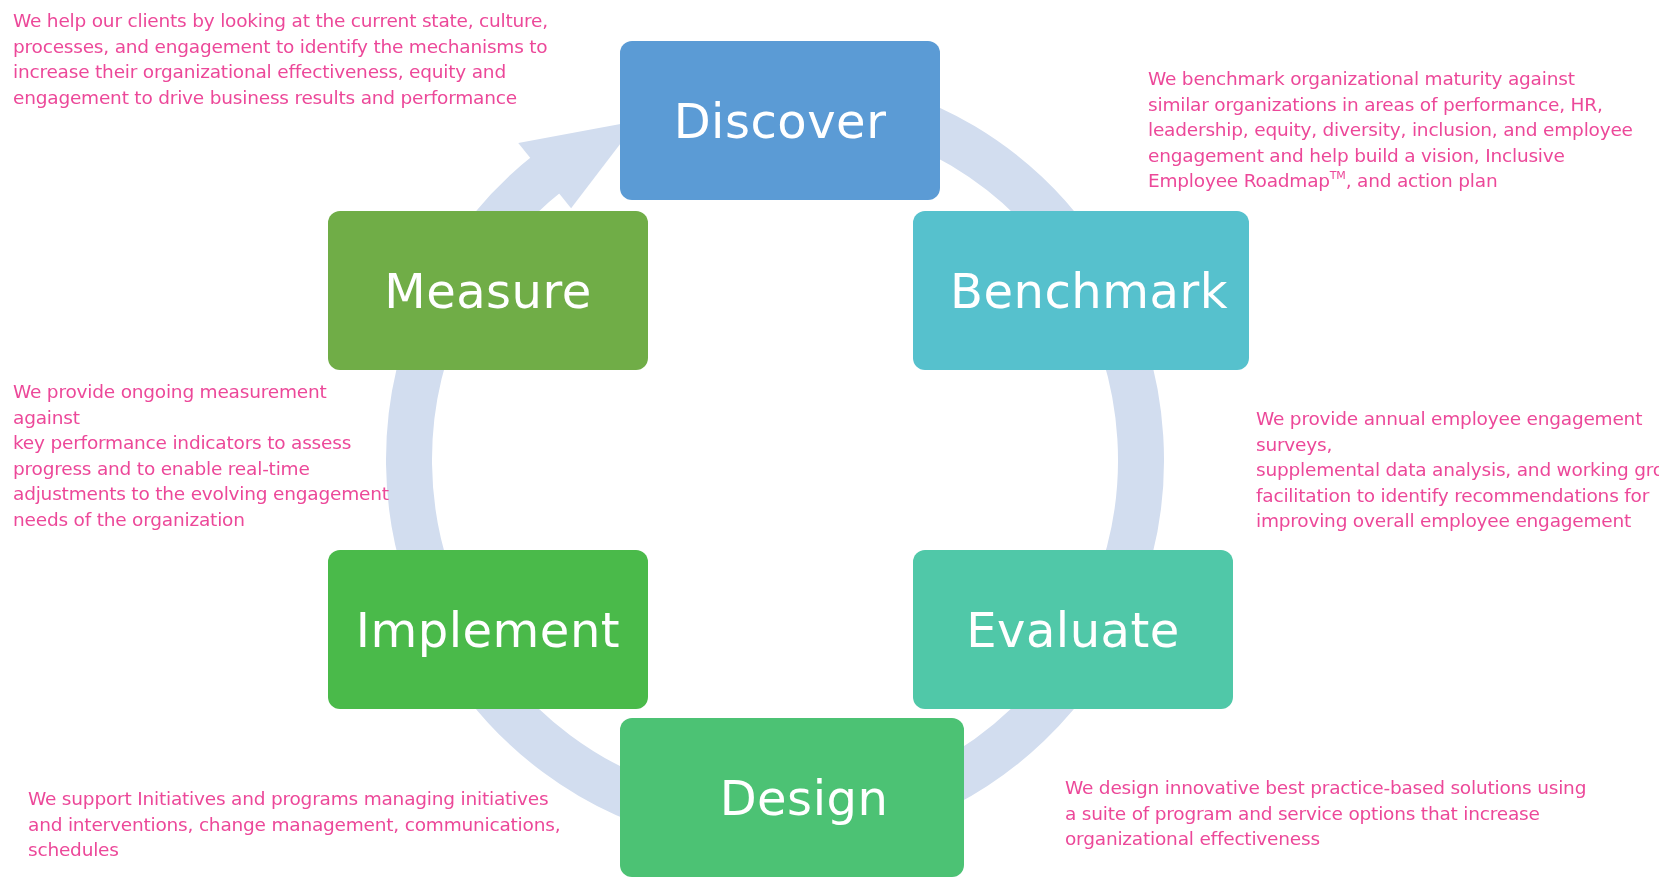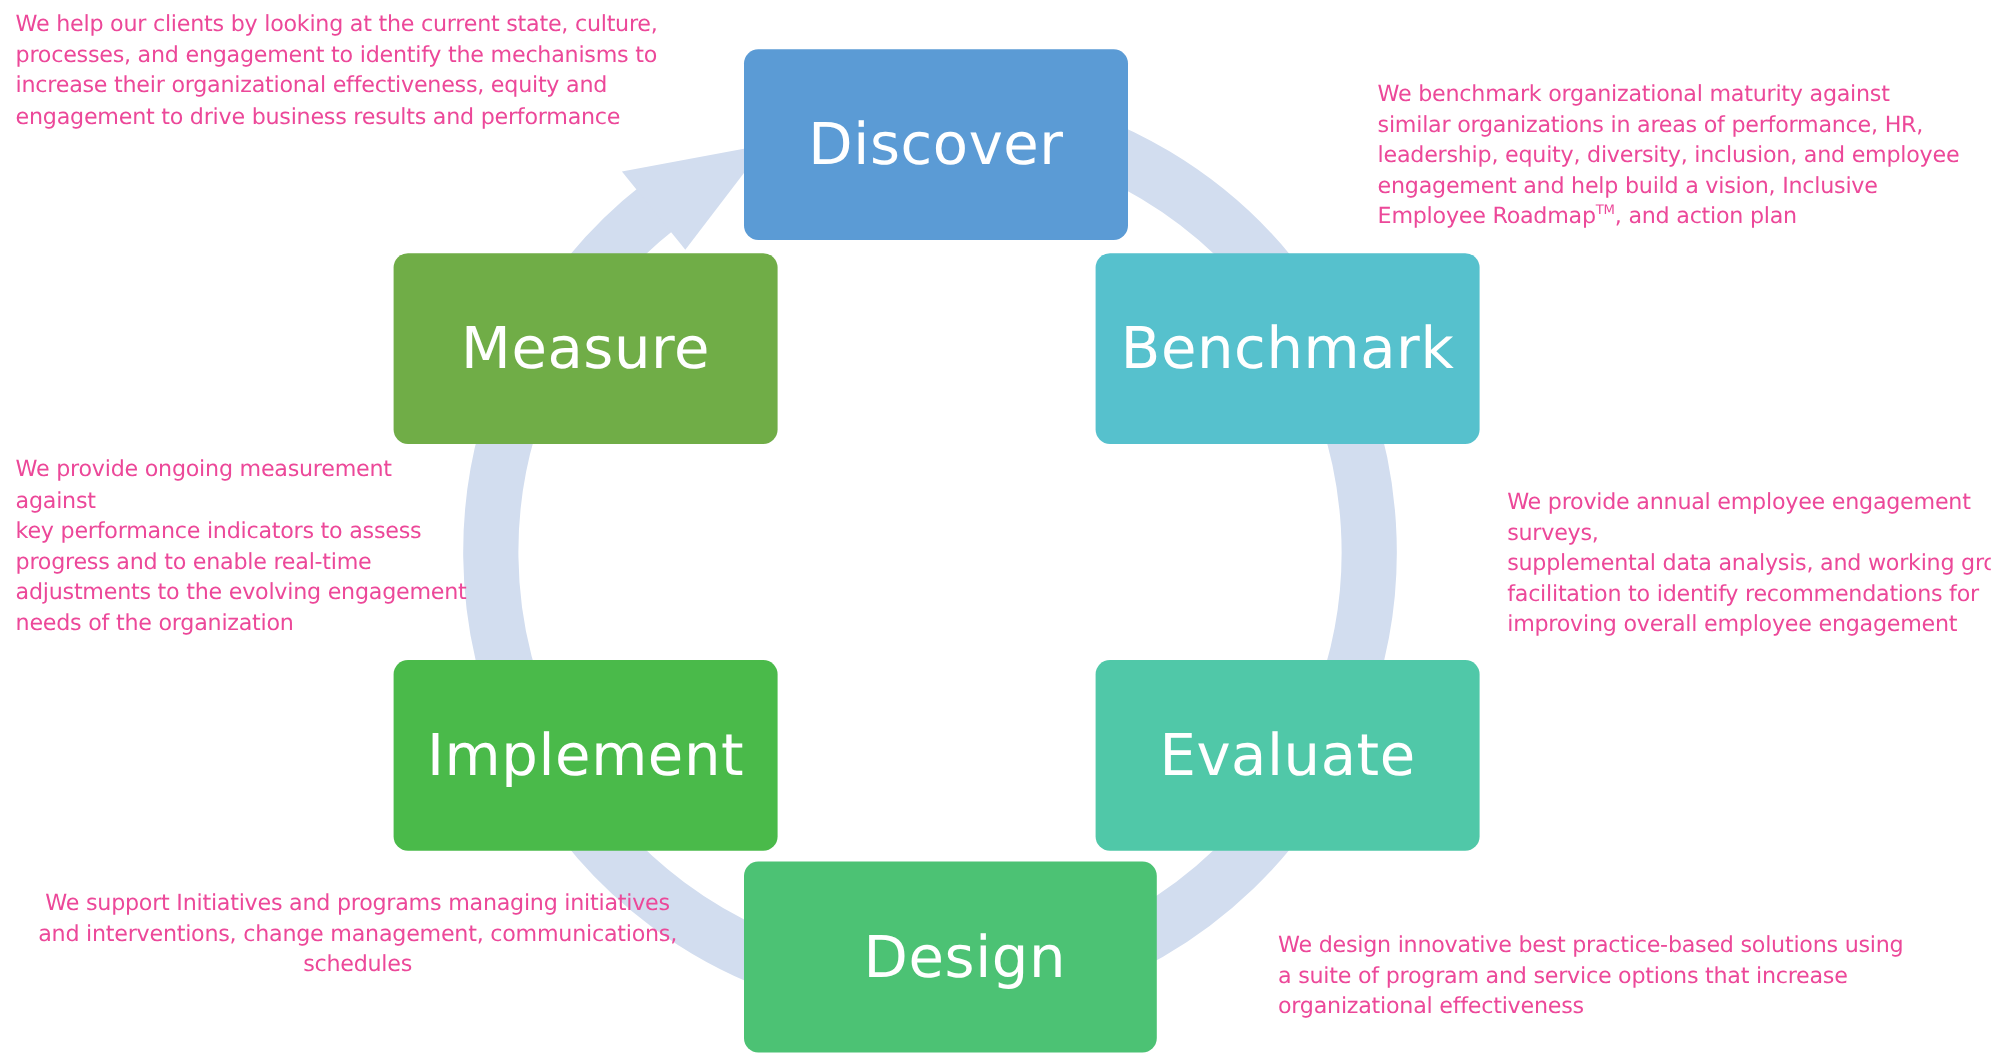--- a/index.html
+++ b/index.html
@@ -24,35 +24,35 @@
   #stage-benchmark { left: 913px; top: 211px; }
   #stage-evaluate  { left: 913px; top: 550px; }
   #stage-design    { left: 620px; top: 718px; padding-left: 24px; }
   #stage-implement { left: 328px; top: 550px; justify-content: center; }
   #stage-measure   { left: 328px; top: 211px; }
 
   #desc-discover  { left: 13px;   top: 8px;   width: 560px; }
   #desc-benchmark { left: 1148px; top: 66px;  width: 500px; }
   #desc-evaluate  { left: 1256px; top: 406px; width: 465px; }
   #desc-design    { left: 1042px; top: 775px; width: 540px; margin-left: 23px; }
-  #desc-implement { left: 28px;   top: 740px; width: 540px; text-align: center; }
+  #desc-implement { left: 28px;   top: 786px; width: 540px; }
   #desc-measure   { left: 13px;   top: 379px; width: 380px; }
 </style>
 </head>
 <body>
 
 <svg id="ring" xmlns="http://www.w3.org/2000/svg" width="1659" height="879">
   <path id="ring-arc" fill="none" stroke-width="46" d="M 813.2574175559612 96.00498629521195 A 366 366 0 1 1 549.6679000308092 171.5880641799397" stroke="#d2ddef"></path>
   <polygon id="ring-head" points="518.2372804516665,142.9244477255558 637.8939868097762,120.65070922855585 571.1001932998528,208.20470848794136" fill="#d2ddef"></polygon>
 </svg>
 
 <div class="stage" id="stage-discover" style="background: rgb(91, 155, 213);">
     <span>Discover</span>
   </div>
-<div class="stage" id="stage-benchmark" style="background: rgb(86, 193, 205);">
+<div class="stage" id="stage-benchmark" style="background: rgb(86, 193, 205); padding-left: 16px;">
     <span>Benchmark</span>
   </div>
 <div class="stage" id="stage-evaluate" style="background: rgb(80, 200, 168);">
     <span>Evaluate</span>
   </div>
 <div class="stage" id="stage-design" style="background: rgb(76, 194, 116);">
     <span>Design</span>
   </div>
 <div class="stage" id="stage-implement" style="background: rgb(74, 186, 74);">
     <span>Implement</span>

